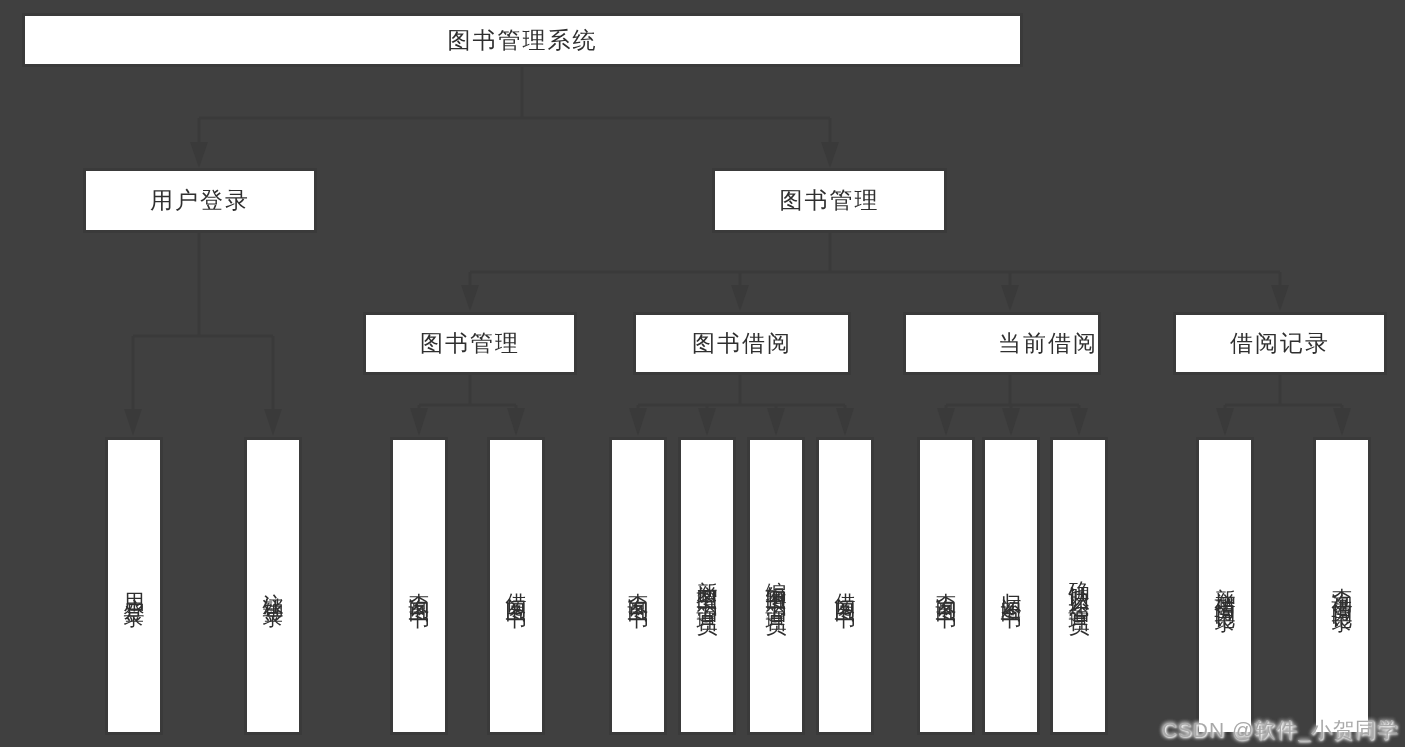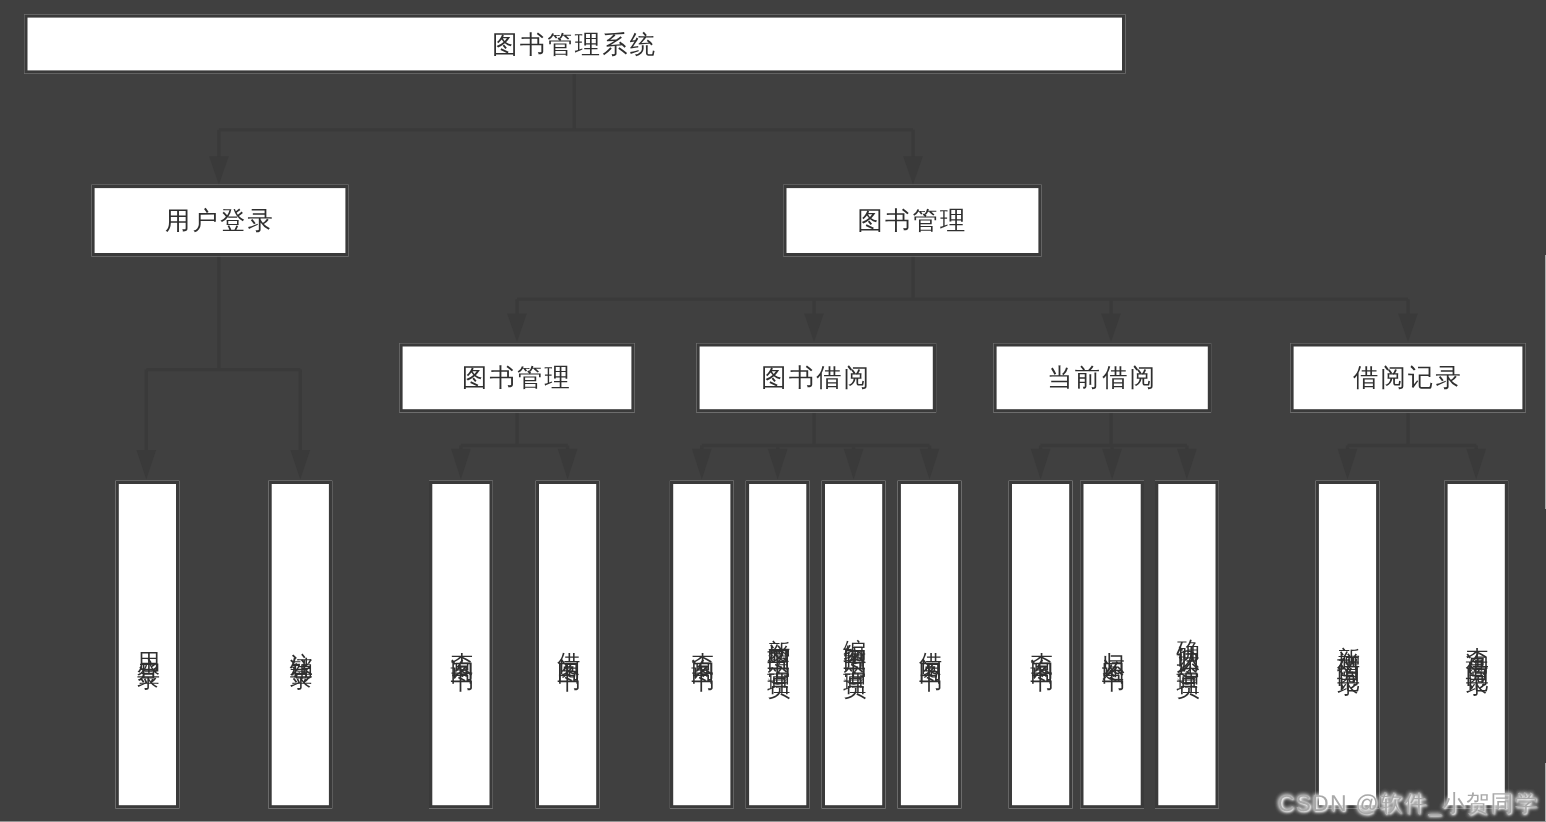--- a/index.html
+++ b/index.html
@@ -122,21 +122,21 @@
   <div class="hbox" style="left:712px;top:168px;width:235px;height:65px;">
     <span>图书管理</span>
   </div>
 
   <div class="hbox" style="left:363px;top:312px;width:214px;height:63px;">
     <span>图书管理</span>
   </div>
   <div class="hbox" style="left:633px;top:312px;width:218px;height:63px;">
     <span>图书借阅</span>
   </div>
-  <div class="hbox" style="left:903px;top:312px;width:198px;height:63px;">
+  <div class="hbox" style="left:903px;top:312px;width:198px;height:63px;justify-content:flex-end;">
     <span>当前借阅</span>
   </div>
   <div class="hbox" style="left:1173px;top:312px;width:214px;height:63px;justify-content:center;">
     <span>借阅记录</span>
   </div>
 
   <div class="leaf" style="left:105px;">
     <span>用户登录</span>
   </div>
   <div class="leaf" style="left:244px;">

